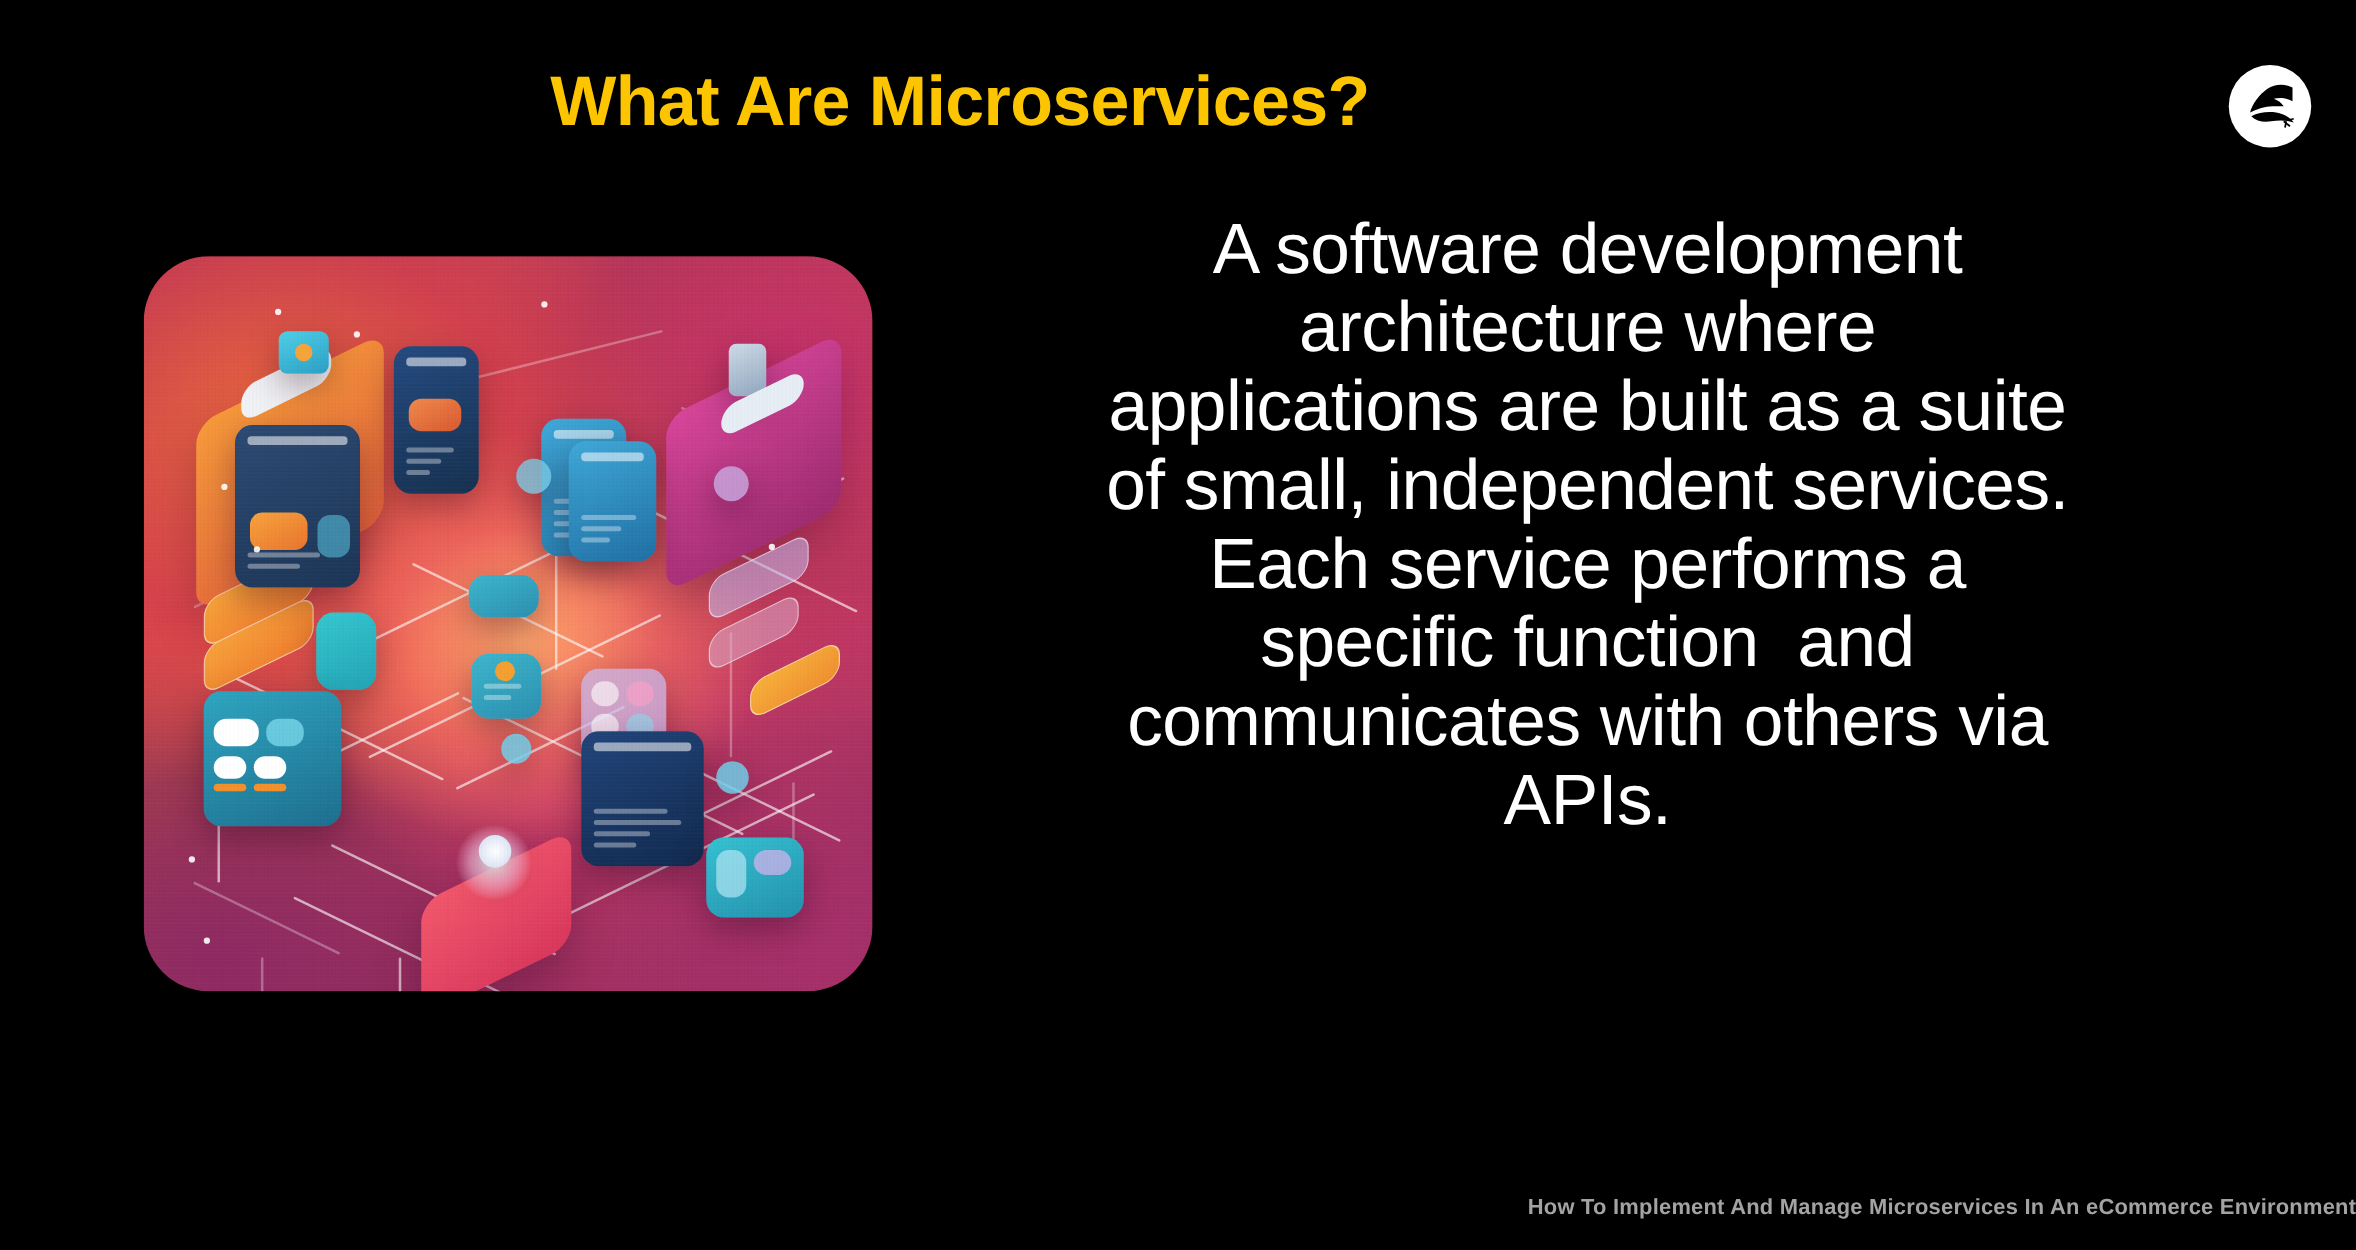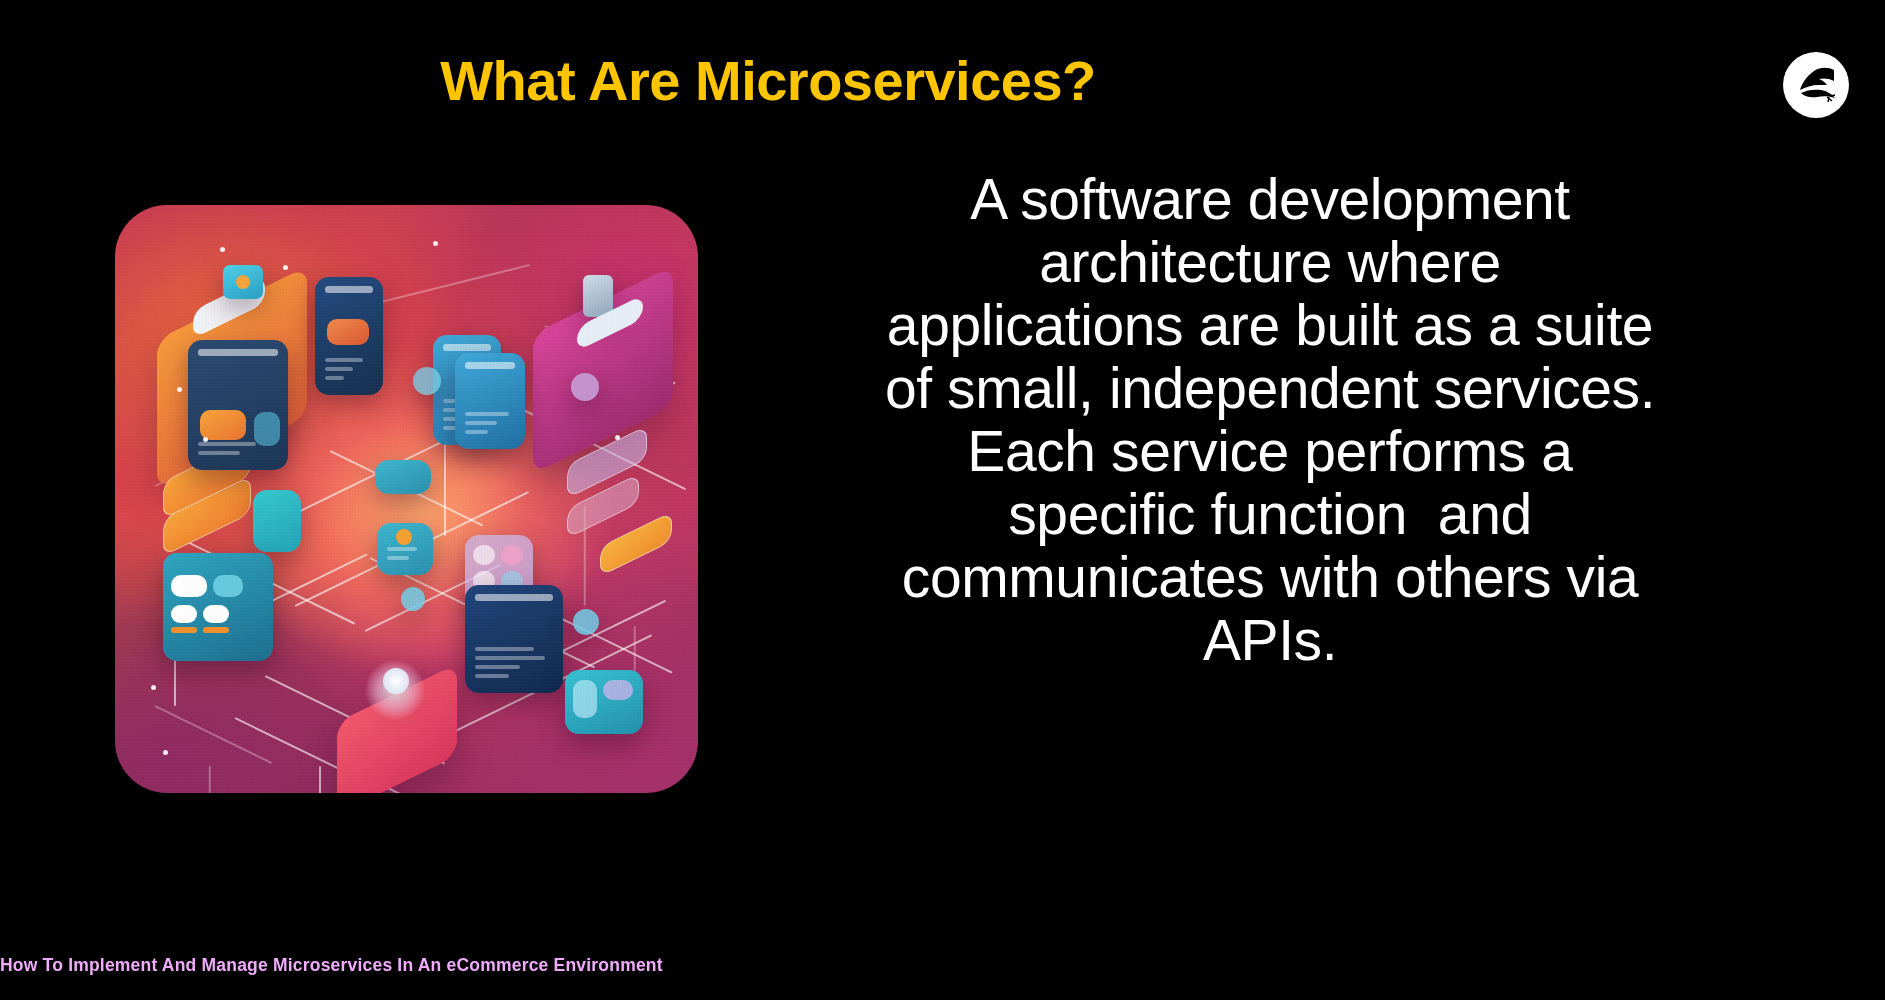--- a/index.html
+++ b/index.html
@@ -157,22 +157,22 @@
     white-space:pre-wrap;
     font-family:"Liberation Sans", sans-serif;
   }
 
   
   .footer-caption {
     position:absolute;
     left:0;
     bottom:24px;
     width:1885px;
-    text-align:left;
-    color:#f0abfc;
+    text-align:right;
+    color:#a3a3a3;
     font-size:17.5px;
     font-weight:bold;
     letter-spacing:0.2px;
     font-family:"Liberation Sans", sans-serif;
   }
 </style>
 </head>
 <body>
 
 <h1 class="slide-title">What Are Microservices?</h1>

